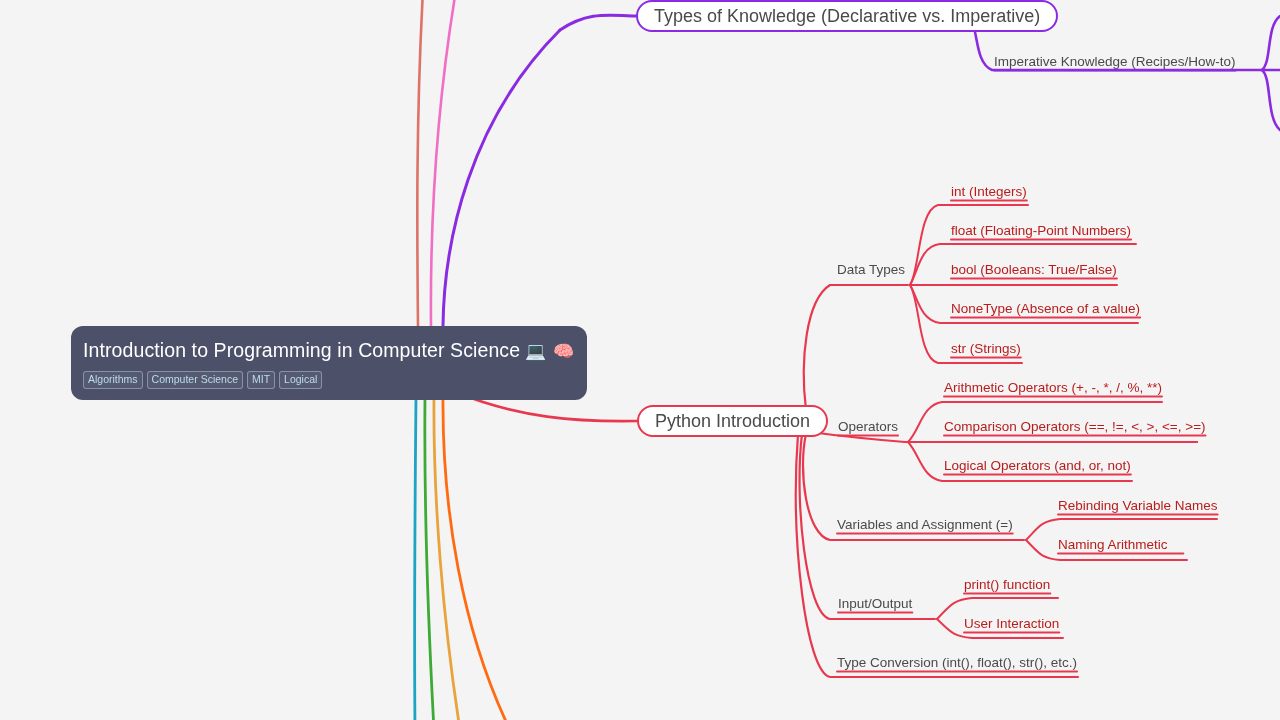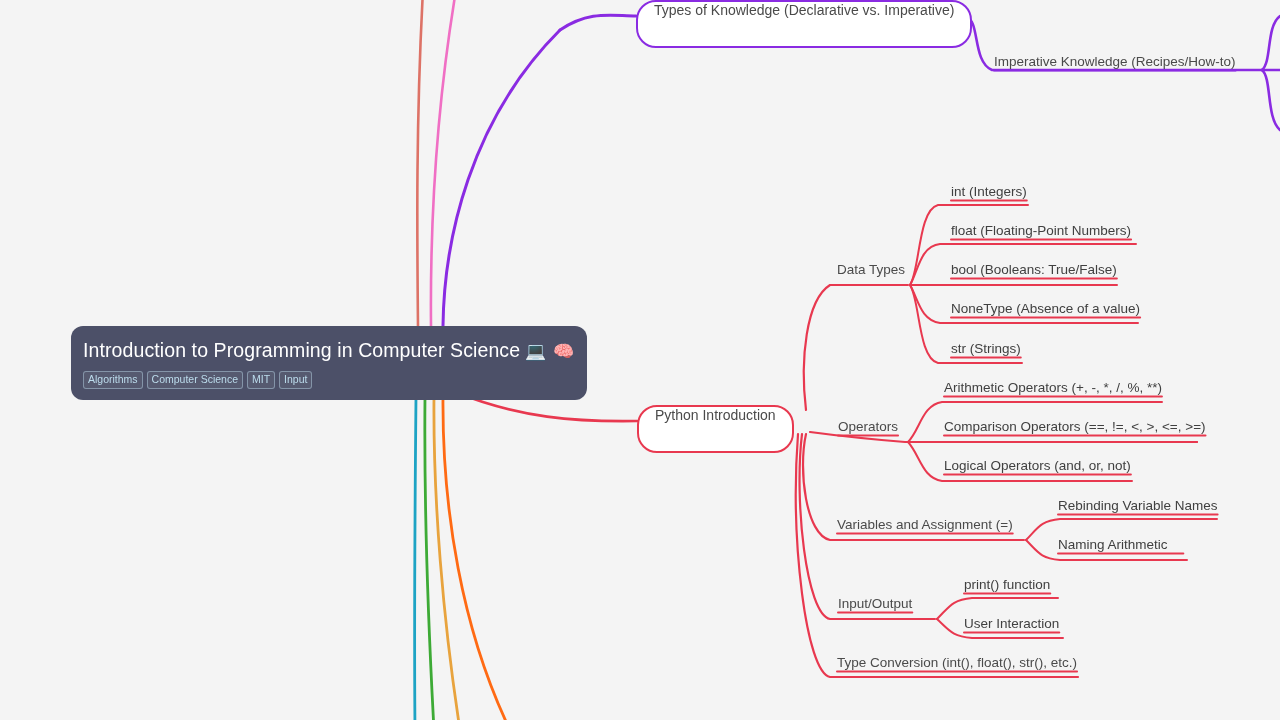--- a/index.html
+++ b/index.html
@@ -70,41 +70,42 @@
     white-space: nowrap;
   }
 
   
   .pill {
     position: absolute;
     box-sizing: border-box;
     background: #ffffff;
     border-radius: 20px;
     display: flex;
+    align-items: center;
     justify-content: center;
     padding: 0 16px;
-    font-size: 14px;
+    font-size: 18px;
     color: #4a4a4a;
     white-space: nowrap;
-    height: 48px;
+    height: 32px;
   }
   .pill.purple { border: 2.5px solid #8a2be2; }
   .pill.red    { border: 2.5px solid #e8384f; }
 
   
   .tnode {
     position: absolute;
     font-size: 13.5px;
     line-height: 17px;
     color: #4a4a4a;
     white-space: nowrap;
     transform: translateY(-50%);
   }
   .tnode.sub {
-    color: #404040;
+    color: #b91c1c;
   }
 </style>
 </head>
 <body>
 
 <div id="canvas">
 
   <svg id="edges" viewBox="0 0 1280 720">
 
     <path d="M 418 326 C 417 230 416 120 423 -10" fill="none" stroke="#dd7266" stroke-width="2.6" stroke-linecap="round"></path>
@@ -171,21 +172,21 @@
 
   <div class="root-node">
     <div class="root-title">
       <span>Introduction to Programming in Computer Science</span>
       <span class="root-emoji">💻 🧠</span>
     </div>
     <div class="root-tags">
       <span class="tag">Algorithms</span>
       <span class="tag">Computer Science</span>
       <span class="tag">MIT</span>
-      <span class="tag">Input</span>
+      <span class="tag">Logical</span>
     </div>
   </div>
 
   <div class="pill purple" style="left:636px; top:0px;">
     <span>Types of Knowledge (Declarative vs. Imperative)</span>
   </div>
 
   <div class="pill red" style="left:637px; top:405px;">
     <span>Python Introduction</span>
   </div>

